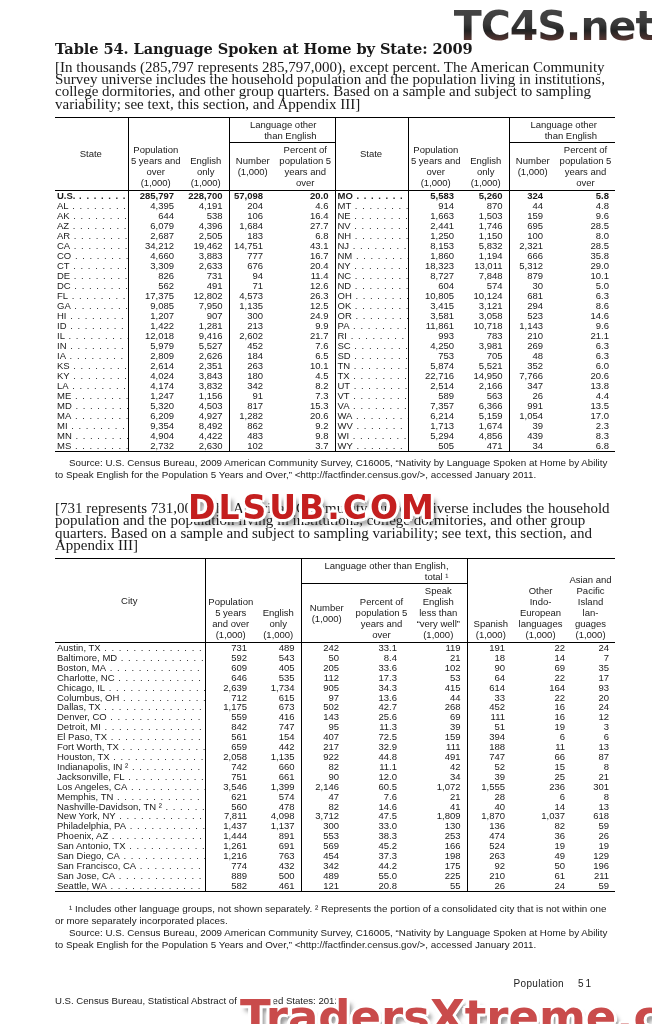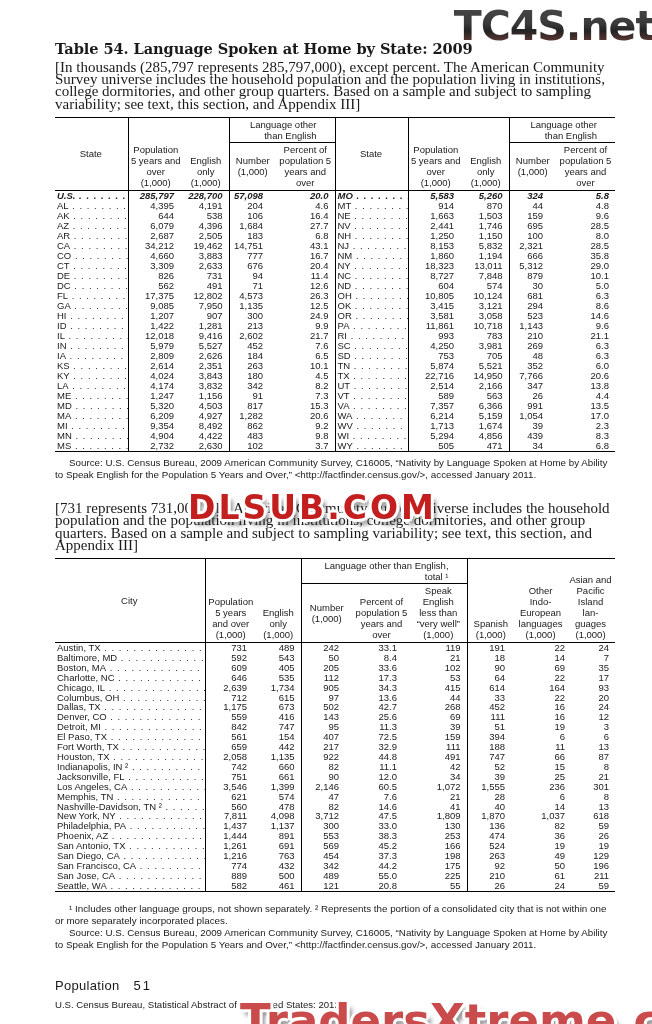--- a/index.html
+++ b/index.html
@@ -50,26 +50,26 @@
   th.right { text-align:center; }
   th.group { text-align:right; vertical-align:middle; border-bottom:1px solid #000; padding:1px 18px; }
   td { line-height:10px; padding:0 2px; vertical-align:bottom; }
   .t55 td { line-height:9.9px; }
   .vr { border-right:1px solid #000; }
   .c-num { text-align:right; }
   .pr6 { padding-right:6px; } .pr10 { padding-right:10px; } .pr14 { padding-right:14px; }
   .c-label { overflow:hidden; white-space:nowrap; }
   .leader { letter-spacing:1px; color:#222; }
   .leader::after { content:" . . . . . . . . . . . . . . . . . . . . . . . . . . . . . . . ."; }
-  tr.bold td, tr.bold .leader { font-weight:bold;font-style:italic; }
+  tr.bold td, tr.bold .leader { font-weight:bold; }
   .t55-wrap { position:relative; }
 
   
   .pagefoot { position:relative; margin-top:26px; }
-  .pageno { font-size:13px; padding-right:22px; letter-spacing:0.3px; }
+  .pageno { text-align:right; font-size:10px; padding-right:22px; letter-spacing:0.3px; }
   .pageno .num { margin-left:14px; letter-spacing:2px; }
   .credit { font-size:9.6px; margin-top:6px; position:relative; }
 </style>
 </head>
 <body>
 
 <div class="page">
 
   <div class="wm-top">TC4S.net</div>
 

